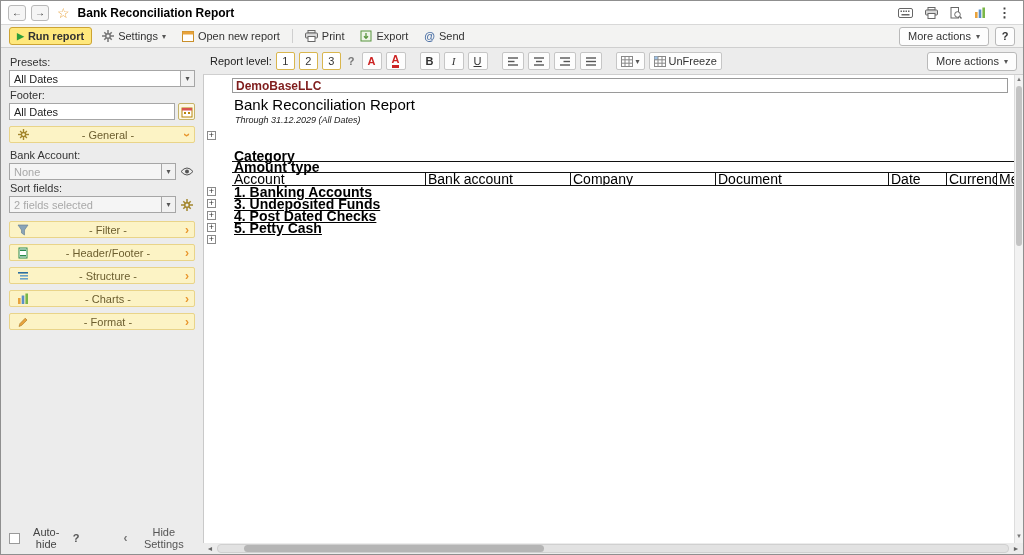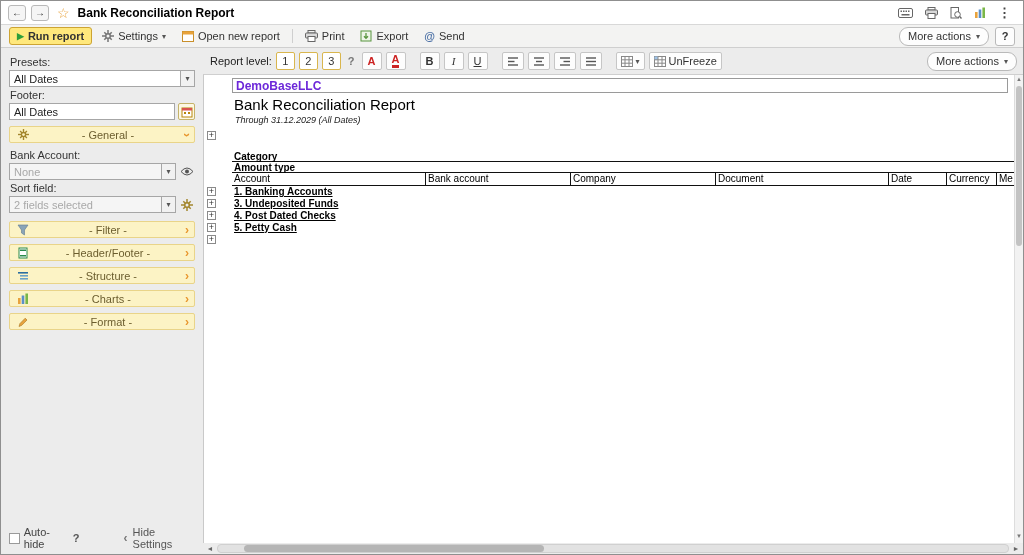--- a/index.html
+++ b/index.html
@@ -28,21 +28,21 @@
     display:flex; align-items:center; gap:4px; padding:0 8px; }
   .runbtn { display:inline-flex; align-items:center; gap:4px; height:18px;
     background:#ffe87c; border:1px solid #cda433; border-radius:3px;
     padding:0 7px; font-weight:bold; color:#333; }
   .runbtn .play { color:#2e9e3a; font-size:9px; }
   .flatbtn { display:inline-flex; align-items:center; gap:4px; height:18px;
     padding:0 6px; color:#333; border-radius:2px; }
   .vsep { width:1px; height:14px; background:#cfcfcf; margin:0 2px; }
   .tright { margin-left:auto; display:flex; align-items:center; gap:6px; }
   .morebtn { display:inline-flex; align-items:center; gap:5px; height:19px;
-    background:#fdfdfd; border:1px solid #b9b9b9; border-radius:9px; padding:0 8px; color:#333; }
+    background:#fdfdfd; border:1px solid #b9b9b9; border-radius:3px; padding:0 8px; color:#333; }
   .helpbtn { width:20px; height:19px; background:#fdfdfd; border:1px solid #b9b9b9;
     border-radius:3px; font-weight:bold; color:#333; text-align:center; }
   .caret { font-size:8px; color:#555; }
   .atglyph { color:#4a6fa5; font-weight:bold; }
 
   
   .sidebar { position:absolute; left:0; top:47px; width:202px; height:506px; padding:6px 8px 0; }
   .sechdr { height:17px; display:flex; align-items:center; gap:4px; padding:0 5px;
     background:#fcf3c5; border:1px solid #e9d489; border-radius:2px; margin-bottom:6px; }
   .sechdr .lbl { flex:1; text-align:center; color:#6b5d2e; font-size:11px; }
@@ -55,21 +55,21 @@
   .select .dd { width:14px; align-self:stretch; border-left:1px solid #a6a6a6;
     background:#f1f1f1; display:flex; align-items:center; justify-content:center; font-size:8px; color:#555; }
   .select.disabled { background:#f5f5f5; }
   .select.disabled .val { color:#a9a9a9; }
   .textinput { flex:1; height:17px; background:#fff; border:1px solid #a6a6a6;
     display:flex; align-items:center; padding:0 4px; }
   .sqbtn { width:17px; height:17px; border:1px solid #c5b36a; background:#fdf8e3;
     border-radius:2px; display:flex; align-items:center; justify-content:center; }
   .iconslot { width:16px; display:flex; justify-content:center; align-items:center; }
   .sb-footer { position:absolute; left:8px; right:8px; bottom:4px;
-    display:flex; align-items:center; gap:4px; color:#444; }
+    display:flex; align-items:center; gap:4px; color:#444;text-align:center; }
   .checkbox { width:11px; height:11px; border:1px solid #9a9a9a; background:#fff; }
   .qmark { color:#555; font-weight:bold; }
   .hide-settings { margin-left:40px; display:flex; gap:5px; color:#555; align-items:center; }
 
   
   .rtoolbar { position:absolute; left:203px; top:47px; right:0; height:26px;
     display:flex; align-items:center; gap:4px; padding:0 6px; }
   .chip { width:19px; height:18px; border:1px solid #d9b64e; background:#fff;
     border-radius:2px; text-align:center; line-height:16px; color:#333; }
   .fmtbtn { min-width:20px; height:18px; border:1px solid #c6c6c6; background:#fdfdfd;
@@ -83,24 +83,24 @@
   .gapx { display:inline-block; width:6px; }
 
   
   .report-area { position:absolute; left:202px; top:73px; right:0; height:469px;
     background:#fff; border-left:1px solid #c9c9c9; border-top:1px solid #cfcfcf; }
   .plusbox { position:absolute; left:3px; width:9px; height:9px; border:1px solid #8a8a8a;
     background:#fff; font-size:9px; line-height:7px; text-align:center; color:#333; }
   .content { position:absolute; left:26px; top:0; right:9px; bottom:0; overflow:hidden; }
   .companybox { position:absolute; left:2px; right:6px; top:3px; height:15px;
     border:1px solid #9a9a9a; display:flex; align-items:center; padding:0 3px; }
-  .companybox .txt { font-weight:bold; font-size:12px; color:#6d28d9; }
+  .companybox .txt { font-weight:bold; font-size:12px; color:#7f1d1d; }
   .rtitle { position:absolute; left:4px; top:21px; font-size:15px; color:#000; }
   .rsub { position:absolute; left:5px; top:40px; font-size:9px; font-style:italic; color:#222; }
-  .rtable { position:absolute; left:2px; right:0; top:76px; font-size:10px; color:#000; }
+  .rtable { position:absolute; left:2px; right:0; top:76px; font-size:14px; color:#000; }
   .grow { height:11px; border-bottom:1px solid #111; font-weight:bold; padding-left:2px; line-height:11px; }
   .colhead { display:flex; height:13px; border-bottom:1px solid #111; font-weight:normal; line-height:12px; }
   .colhead span { padding-left:2px; overflow:hidden; white-space:nowrap; }
   .c0{width:193px} .c1{width:145px;border-left:1px solid #111} .c2{width:145px;border-left:1px solid #111}
   .c3{width:173px;border-left:1px solid #111} .c4{width:58px;border-left:1px solid #111}
   .c5{width:50px;border-left:1px solid #111} .c6{flex:1;border-left:1px solid #111}
   .datarow { height:12px; line-height:12px; padding-left:2px; }
   .datarow .lnk { font-weight:bold; text-decoration:underline; color:#000;text-align:right; }
 
   .vscroll { position:absolute; right:0; top:0; bottom:0; width:9px;
@@ -278,21 +278,21 @@
       <span class="dd">▾</span>
     </div>
     <span class="iconslot">
       <svg width="14" height="9" viewBox="0 0 14 9">
           <path d="M1 4.5 Q7 -2.5 13 4.5 Q7 11.5 1 4.5 Z" fill="none" stroke="#555"></path>
           <circle cx="7" cy="4.5" r="2" fill="#555"></circle>
         </svg>
     </span>
   </div>
 
-  <label class="fieldlabel">Sort field:</label>
+  <label class="fieldlabel">Sort fields:</label>
   <div class="ctrlrow">
     <div class="select disabled">
       <span class="val">2 fields selected</span>
       <span class="dd">▾</span>
     </div>
     <span class="iconslot">
       <svg width="12" height="12" viewBox="0 0 16 16">
           <g fill="#a3862e">
             <rect x="7" y="0" width="2" height="16"></rect>
             <rect x="0" y="7" width="16" height="2"></rect>

